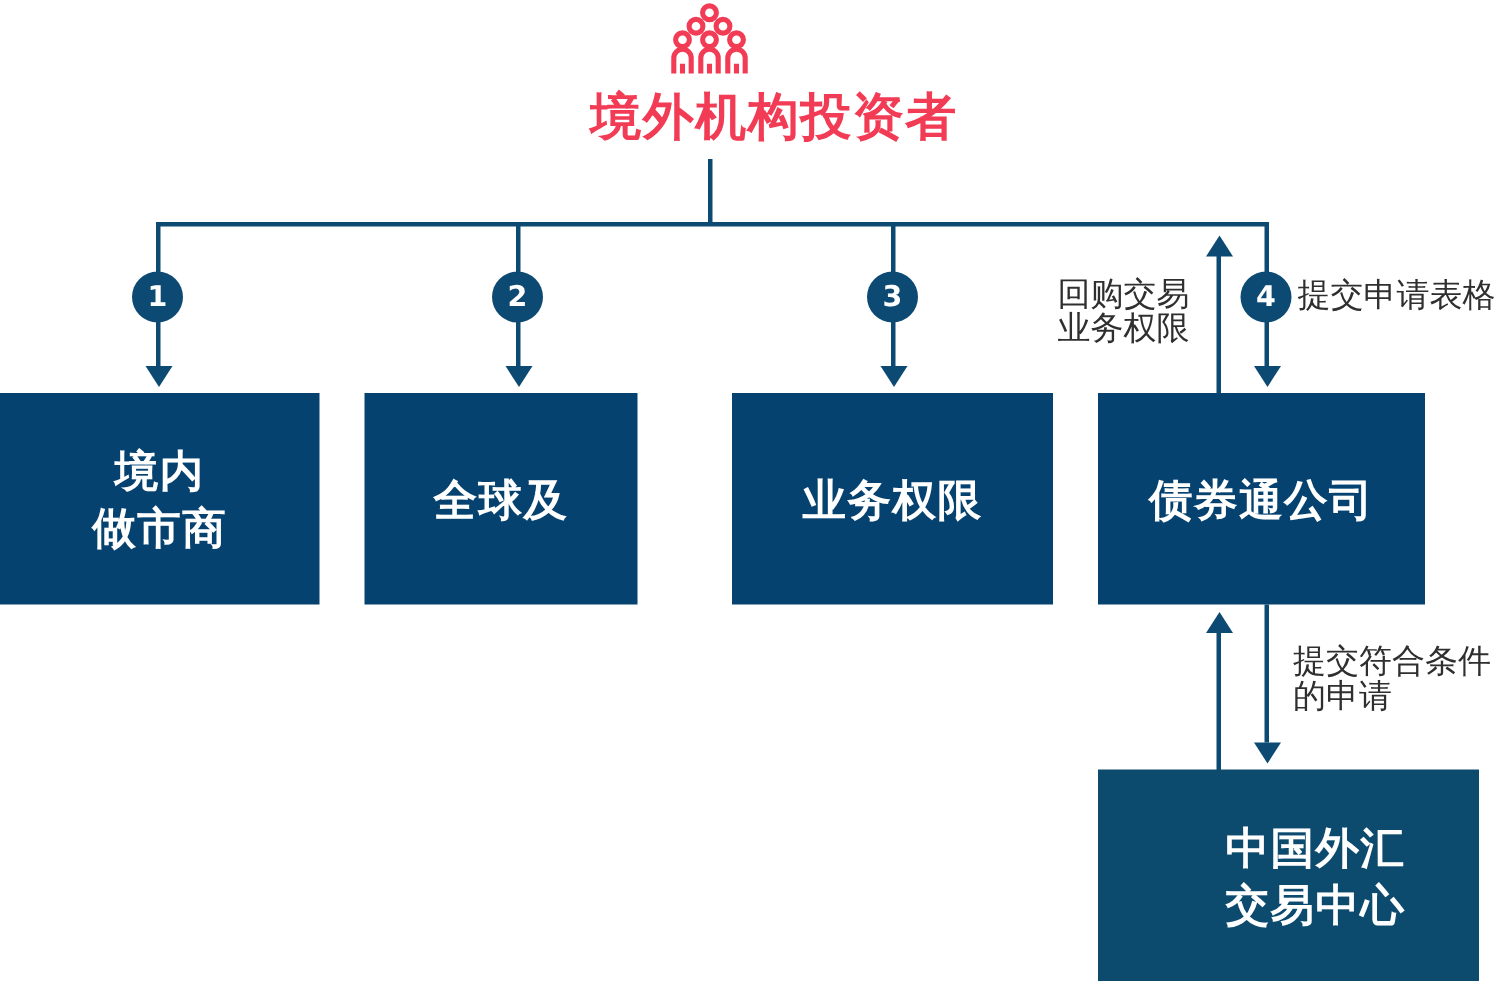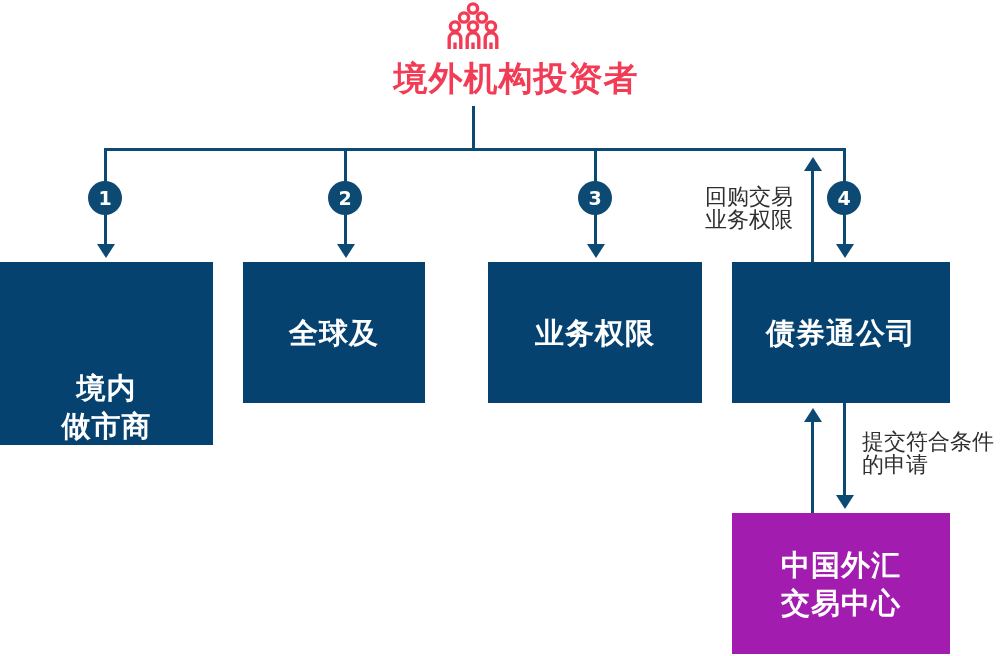--- a/index.html
+++ b/index.html
@@ -92,21 +92,21 @@
     align-items: center;
     justify-content: center;
     text-align: center;
     color: #ffffff;
     font-size: 29px;
     font-weight: bold;
     line-height: 38px;
     letter-spacing: 1px;
   }
   .box.navy { background: #064270; }
-  .box.red  { background: #a21caf; }
+  .box.red  { background: #0c4a6e; padding-left: 36px; }
 
   
   .annot {
     position: absolute;
     color: #2f2f2f;
     font-size: 22px;
     line-height: 23px;
     white-space: pre-line;
   }
   .annot.right { text-align: left; }
@@ -159,22 +159,23 @@
 
   <div class="line-v" style="left:843px; top:148px; height:96px;"></div>
   <div class="arrow-down" style="left:835.5px; top:244px;"></div>
   <div class="badge" style="left:827px; top:181px;">4</div>
 
   <div class="line-v" style="left:811px; top:170px; height:92px;"></div>
   <div class="arrow-up" style="left:803.5px; top:157px;"></div>
 
   <div class="annot left" style="left:705px; top:185px; width:100px;"><span>回购交易</span><br><span>业务权限</span></div>
 
-
-  <div class="box navy" style="left:0px; top:262px; width:213px; height:183px;align-items:flex-end;">
+  <div class="annot right" style="left:865px; top:186px; width:136px;"><span>提交申请表格</span></div>
+
+  <div class="box navy" style="left:0px; top:262px; width:213px; height:141px;">
     <div>
       <span>境内</span><br>
       <span>做市商</span>
     </div>
   </div>
 
   <div class="box navy" style="left:243px; top:262px; width:182px; height:141px;">
     <div>
       <span>全球及</span><br>
     </div>

